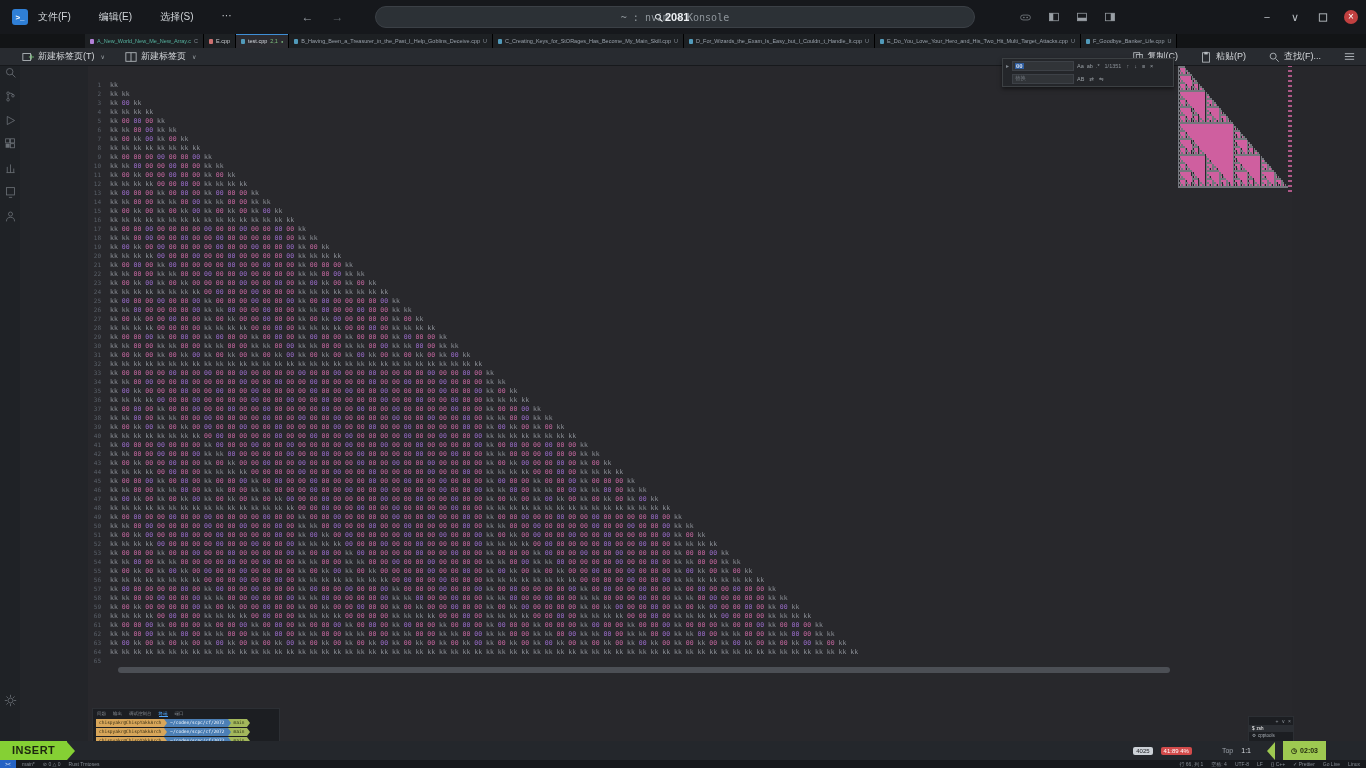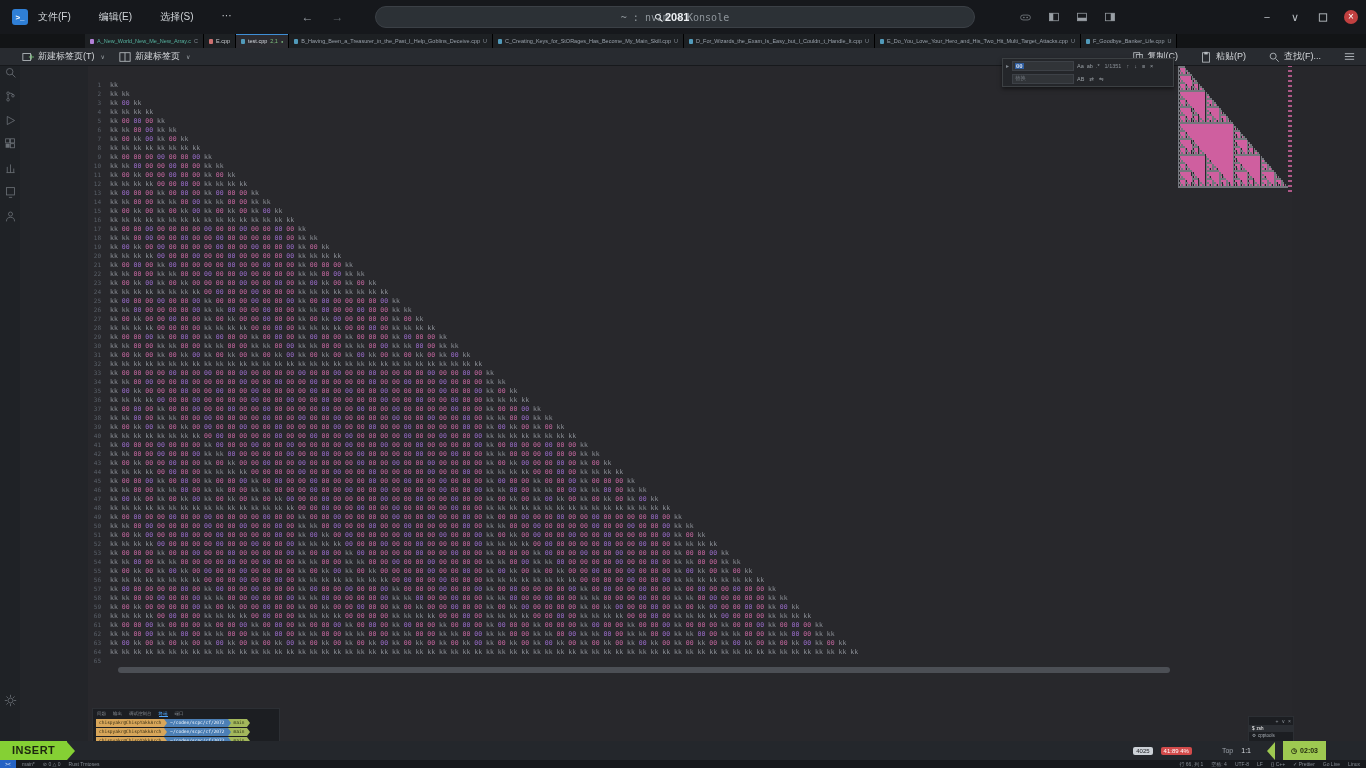--- a/index.html
+++ b/index.html
@@ -38,21 +38,21 @@
     background:#1d2023;font-size:5.5px;color:#99a1ab;white-space:nowrap;}
   .tab.active{background:#2b2b30;color:#dcdfe3;box-shadow:inset 0 1px 0 #3f8fd6;}
   .tab-icon{display:inline-block;width:4px;height:5px;border-radius:1px;margin-right:3px;}
   .tab-git{margin-left:3px;color:#7f8791;}
   .tab-meta{margin-left:3px;color:#7ec07e;}
   .tab-dot{margin-left:3px;color:#7ec07e;font-size:4px;}
 
   
   .toolbar{position:absolute;top:48px;left:0;right:0;height:18px;background:#282b30;
     border-bottom:1px solid #17191c;display:flex;align-items:center;font-size:9px;color:#d4d7da;z-index:29;}
-  .tb-left{display:flex;gap:14px;margin-left:22px;}
+  .tb-left{display:flex;gap:20px;margin-left:22px;}
   .tb-right{display:flex;gap:22px;margin-left:auto;margin-right:10px;align-items:center;}
   .tb-btn{display:flex;align-items:center;gap:4px;background:none;border:none;color:inherit;
     font:inherit;padding:0;cursor:default;}
   .tb-btn svg{display:block;}
   .dd{font-size:6px;color:#9aa0a6;font-style:normal;margin-left:2px;}
 
   
   .activitybar{position:absolute;left:0;top:34px;bottom:27px;width:20px;background:#1f2226;
     display:flex;flex-direction:column;align-items:center;padding-top:8px;gap:11px;z-index:20;}
   .ab-icon{width:13px;height:13px;opacity:.75;}

